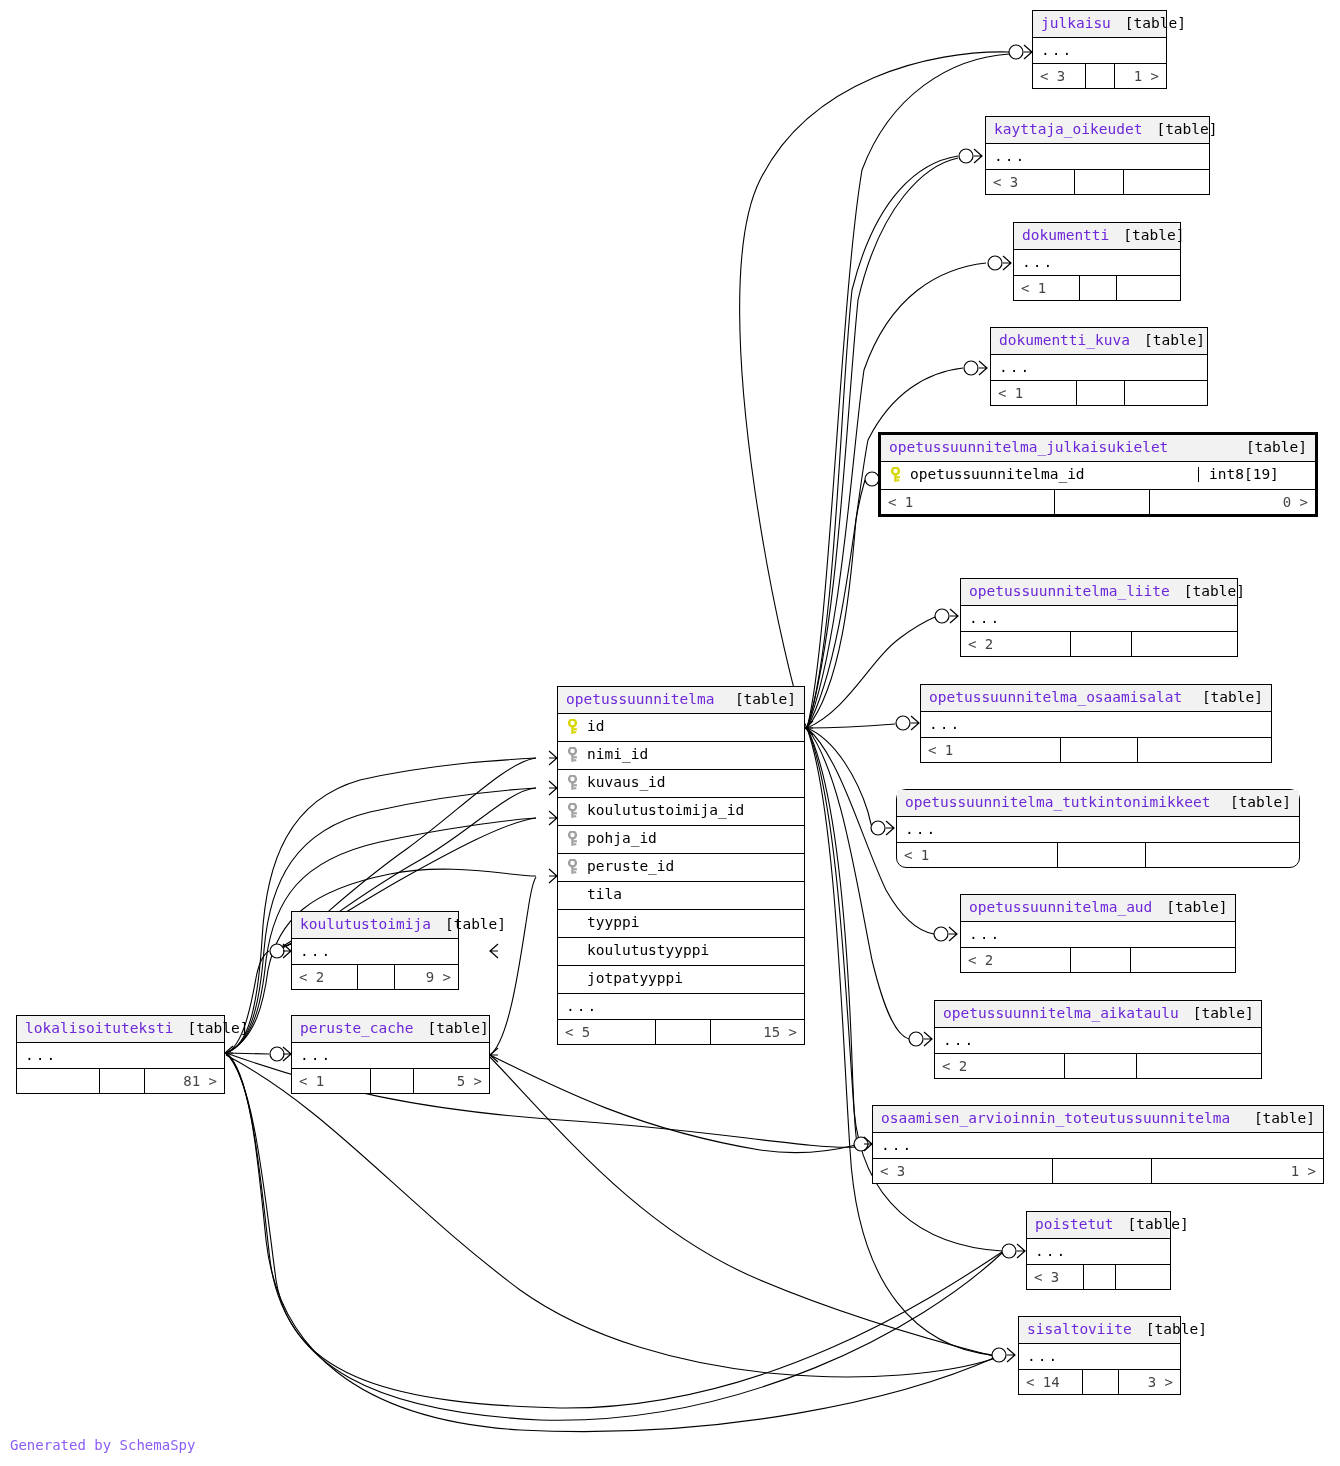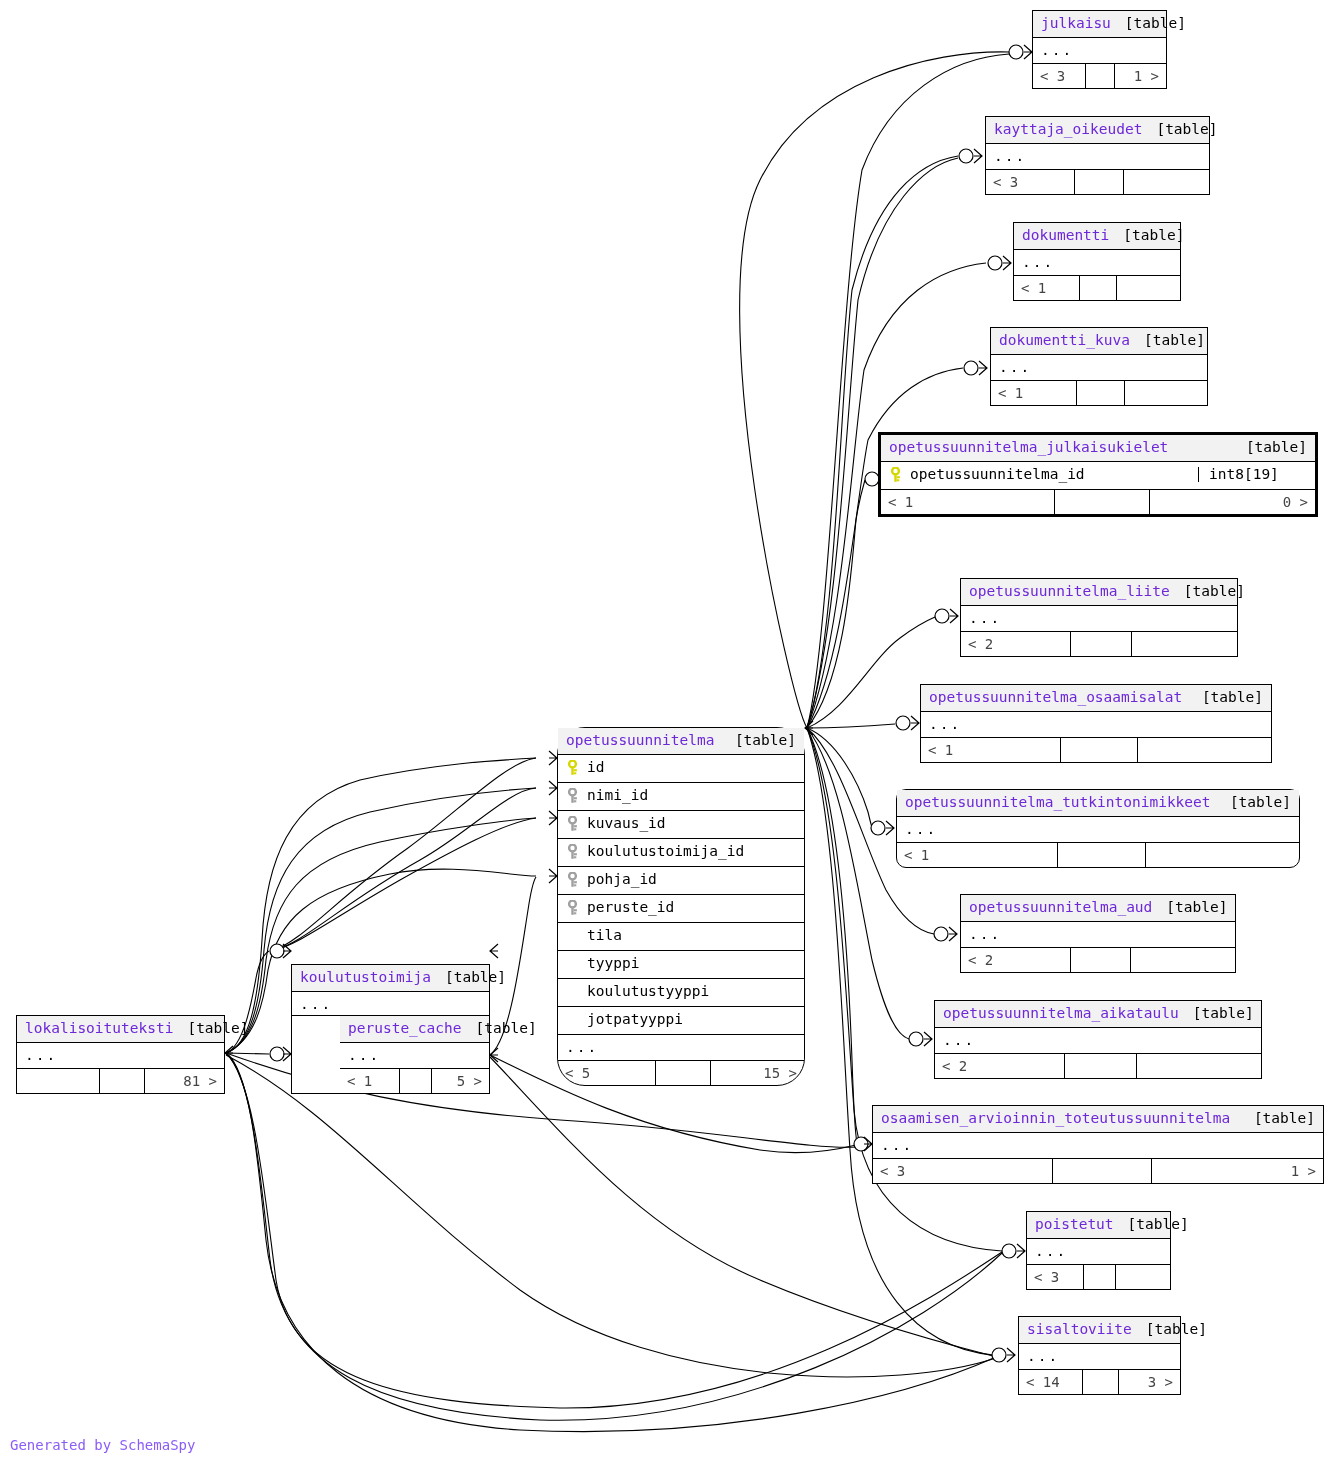--- a/index.html
+++ b/index.html
@@ -483,21 +483,21 @@
               <span>...</span>
             </div>
           </div>
         </div>
         <div class="tbl-footer">
           <div class="foot-cell foot-left">&lt; 14</div>
           <div class="foot-cell foot-mid"></div>
           <div class="foot-cell foot-right">3 &gt;</div>
         </div>
       </div>
-      <div class="table-box" style="left: 557px; top: 727px; width: 248px; border-radius: 28px;">
+      <div class="table-box" style="left: 557px; top: 686px; width: 248px;">
         <div class="tbl-header">
           <span class="tbl-name">opetussuunnitelma</span>
           <span class="tbl-tag">[table]</span>
         </div>
         <div class="tbl-rows">
           <div class="row">
             <div class="col-name">
               <span class="keyicon">
                 <svg width="13" height="16" viewBox="0 0 13 16">
                   <circle cx="6.5" cy="4" r="3.4" fill="none" stroke="#d6d600" stroke-width="2.4"></circle>
@@ -603,39 +603,39 @@
               <span>...</span>
             </div>
           </div>
         </div>
         <div class="tbl-footer">
           <div class="foot-cell foot-left">&lt; 5</div>
           <div class="foot-cell foot-mid"></div>
           <div class="foot-cell foot-right">15 &gt;</div>
         </div>
       </div>
-      <div class="table-box" style="left: 291px; top: 964px; width: 199px;">
+      <div class="table-box" style="left: 291px; top: 911px; width: 168px;">
         <div class="tbl-header">
           <span class="tbl-name">koulutustoimija</span>
           <span class="tbl-tag">[table]</span>
         </div>
         <div class="tbl-rows">
           <div class="row ellipsis">
             <div class="col-name">
               <span>...</span>
             </div>
           </div>
         </div>
         <div class="tbl-footer">
           <div class="foot-cell foot-left">&lt; 2</div>
           <div class="foot-cell foot-mid"></div>
           <div class="foot-cell foot-right">9 &gt;</div>
         </div>
       </div>
-      <div class="table-box" style="left: 291px; top: 1015px; width: 199px; padding-left: 48px;">
+      <div class="table-box" style="left: 291px; top: 1015px; width: 199px;">
         <div class="tbl-header">
           <span class="tbl-name">peruste_cache</span>
           <span class="tbl-tag">[table]</span>
         </div>
         <div class="tbl-rows">
           <div class="row ellipsis">
             <div class="col-name">
               <span>...</span>
             </div>
           </div>

